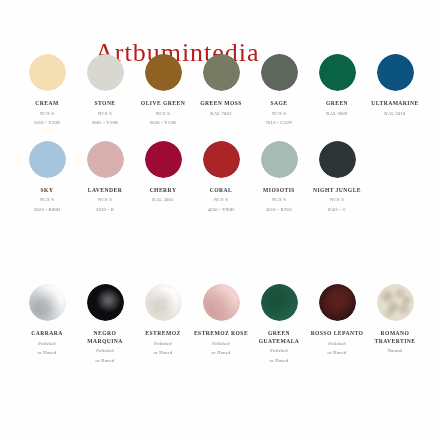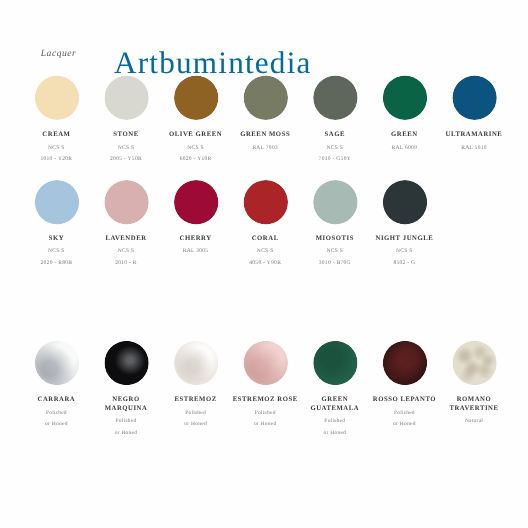--- a/index.html
+++ b/index.html
@@ -26,21 +26,21 @@
 
   
   .watermark {
     position: absolute;
     left: 95px;
     top: 38px;
     width: 300px;
     font-family: "Liberation Serif", serif;
     font-size: 26px;
     letter-spacing: 1px;
-    color: #0369a1;
+    color: #b91c1c;
     white-space: nowrap;
     user-select: none;
     pointer-events: none;
     overflow: hidden;
   }
 
   .section {
     position: absolute;
     left: 0;
     width: 440px;
@@ -124,21 +124,20 @@
   .row-marble-1  { margin-top: 14px; }
 </style>
 </head>
 <body>
 
 <div id="sheet">
 
   <div class="watermark">Artbumintedia</div>
 
   <div class="section" id="section-lacquer">
-    <div class="section-title">Lacquer</div>
 
     <div class="row row-lacquer-1">
       <div class="swatch-cell">
         <div class="disc">
             <div class="disc-inner" id="d-l1-0" style="background-color:#f4dfb4"></div>
           </div>
         <div class="label-name">CREAM</div>
         <div class="label-code">NCS S</div>
         <div class="label-code">1010 - Y20R</div>
       </div>

